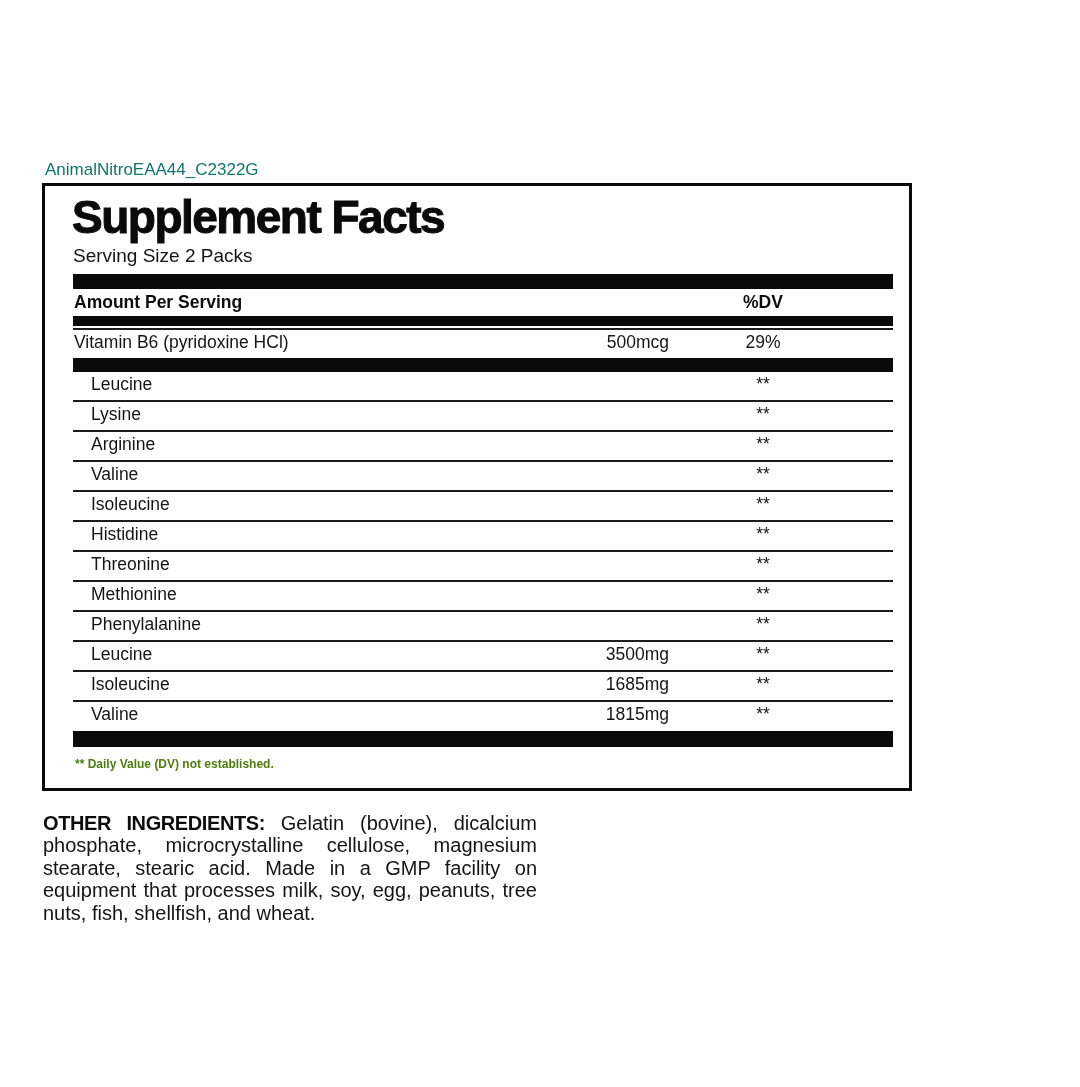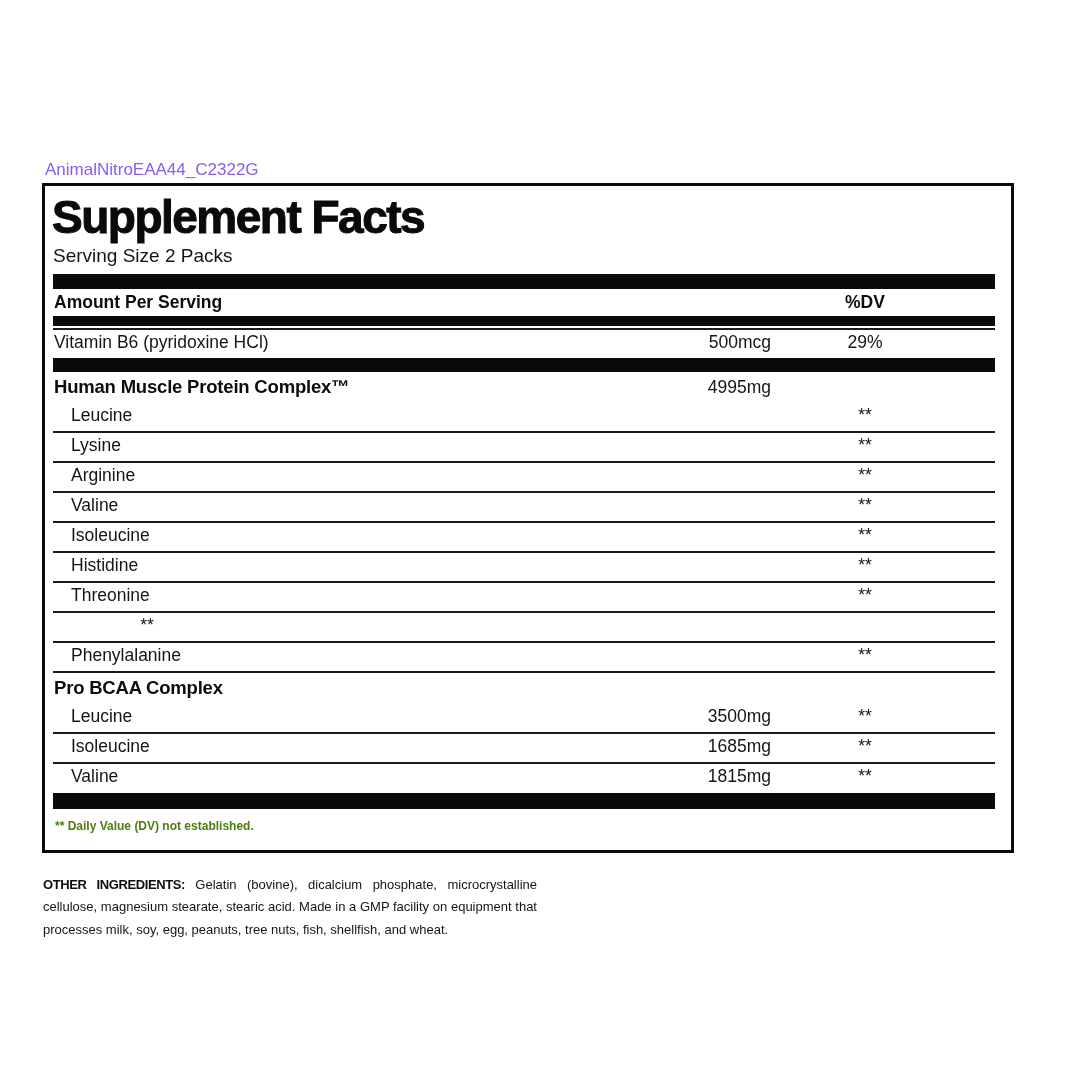--- a/index.html
+++ b/index.html
@@ -13,27 +13,27 @@
     -webkit-font-smoothing: antialiased;
   }
   .sheet {
     padding: 160px 0 0 42px;
     box-sizing: border-box;
   }
   .file-code {
     font-size: 17px;
     line-height: 20px;
     margin: 0 16px 3px 3px;
-    color: #8b5cf6;
+    color: #0f766e;
   }
   .facts-box {
-    width: 972px;
+    width: 870px;
     box-sizing: border-box;
     border: 3px solid #0a0a0a;
-    padding: 6px 16px 14px 8px;
+    padding: 6px 16px 14px 28px;
     background: #ffffff;
   }
   .title {
     font-size: 46px;
     font-weight: bold;
     letter-spacing: -1.5px;
     line-height: 1.02;
     margin: 2px 0 3px -1px;
     -webkit-text-stroke: 1px #0a0a0a;
     color: #0a0a0a;
@@ -99,21 +99,21 @@
   }
   .footnote {
     font-weight: bold;
     font-size: 12px;
     padding: 10px 0 3px 2px;
     color: #4d7c0f;
   }
   .other {
     width: 494px;
     margin: 21px 0 0 1px;
-    font-size: 13px;
+    font-size: 20px;
     line-height: 22.5px;
     text-align: justify;
     color: #151515;
   }
   .other-hd {
     font-weight: bold;
     letter-spacing: -0.4px;
     color: #0d0d0d;
   }
 </style>
@@ -143,27 +143,20 @@
     <div id="rows">
         <div class="sep"></div>
         <div class="row plain">
           <div class="cell-main">
             <span class="nm">Vitamin B6 (pyridoxine HCl)</span>
             <span class="amt">500mcg</span>
           </div>
           <div class="cell-dv">29%</div>
         </div>
         <div class="bar bar-c"></div>
-        <div class="row section">
-          <div class="cell-main">
-            <span class="nm">Human Muscle Protein Complex™</span>
-            <span class="amt">4995mg</span>
-          </div>
-          <div class="cell-dv"></div>
-        </div>
         <div class="row indent">
           <div class="cell-main">
             <span class="nm">Leucine</span>
             <span class="amt"></span>
           </div>
           <div class="cell-dv">**</div>
         </div>
         <div class="sep"></div>
         <div class="row indent">
           <div class="cell-main">
@@ -207,38 +200,35 @@
         <div class="sep"></div>
         <div class="row indent">
           <div class="cell-main">
             <span class="nm">Threonine</span>
             <span class="amt"></span>
           </div>
           <div class="cell-dv">**</div>
         </div>
         <div class="sep"></div>
         <div class="row indent">
+          <div class="cell-main">
+            <span class="nm">Methionine</span>
+            <span class="amt"></span>
+          </div>
           <div class="cell-dv">**</div>
         </div>
         <div class="sep"></div>
         <div class="row indent">
           <div class="cell-main">
             <span class="nm">Phenylalanine</span>
             <span class="amt"></span>
           </div>
           <div class="cell-dv">**</div>
         </div>
         <div class="sep"></div>
-        <div class="row section">
-          <div class="cell-main">
-            <span class="nm">Pro BCAA Complex</span>
-            <span class="amt"></span>
-          </div>
-          <div class="cell-dv"></div>
-        </div>
         <div class="row indent">
           <div class="cell-main">
             <span class="nm">Leucine</span>
             <span class="amt">3500mg</span>
           </div>
           <div class="cell-dv">**</div>
         </div>
         <div class="sep"></div>
         <div class="row indent">
           <div class="cell-main">

